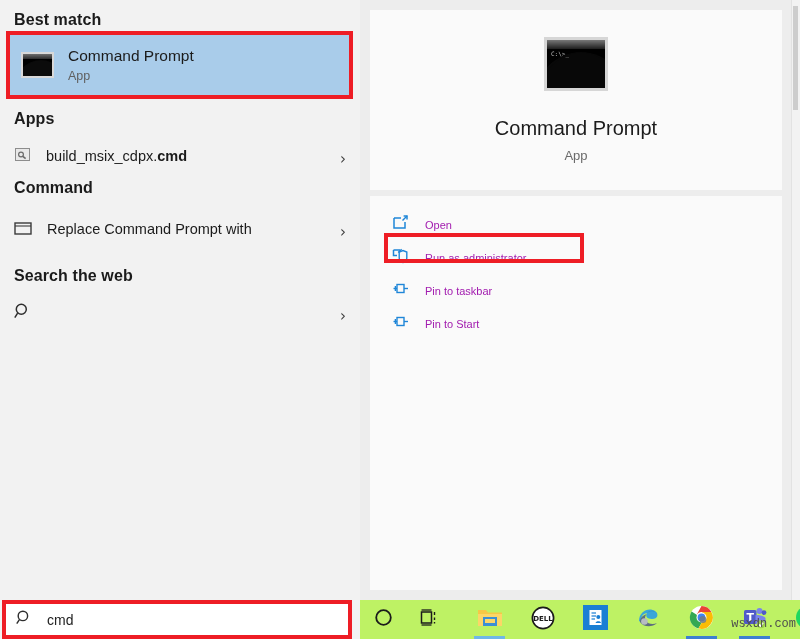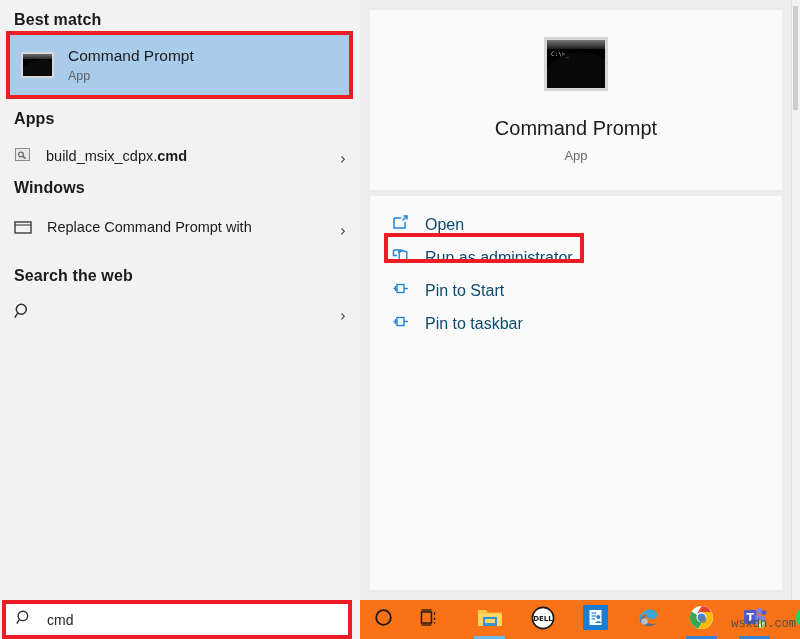--- a/index.html
+++ b/index.html
@@ -206,22 +206,22 @@
     padding-top: 12px;
   }
   .action-row {
     display: flex;
     align-items: center;
     height: 33px;
     padding-left: 22px;
     cursor: default;
   }
   .action-label {
-    font-size: 16px;
-    color: #0c4a6e;
+    font-size: 11px;
+    color: #a21caf;
     margin-left: 16px;
   }
   #runas-highlight {
     position: absolute;
     left: 14px; top: 37px;
     width: 200px; height: 30px;
     border: 4px solid #ee1d25;
     background: transparent;
     pointer-events: none;
   }
@@ -238,21 +238,21 @@
     right: 2px; top: 6px;
     width: 5px; height: 104px;
     background: #cdcdcd;
   }
 
   
   #taskbar {
     position: absolute;
     left: 360px; top: 600px;
     width: 440px; height: 39px;
-    background: #f97316;
+    background: #bef264;
     display: flex;
     align-items: center;
   }
   .tb-item {
     width: 47px; height: 39px;
     display: flex;
     align-items: center;
     justify-content: center;
     position: relative;
     flex: 0 0 auto;
@@ -297,23 +297,23 @@
         <svg width="17" height="17" viewBox="0 0 17 17">
           <rect x="1.5" y="2.5" width="14" height="12" fill="#e8e8e8" stroke="#8d8d8d" stroke-width="1"></rect>
           <circle cx="7" cy="8.5" r="2.4" fill="none" stroke="#6b6b6b" stroke-width="1.2"></circle>
           <line x1="8.6" y1="10.1" x2="11.6" y2="12.6" stroke="#6b6b6b" stroke-width="1.6"></line>
         </svg>
       </span>
       <span class="row-label"><span>build_msix_cdpx.</span><b>cmd</b></span>
       <span class="chev">›</span>
     </div>
 
-    <div class="section-header" style="position:absolute;left:0;top:179px;">Windows</div>
-
-    <div class="result-row" style="position:absolute;left:0;top:202px;width:360px;height:48px;align-items:center;padding-top:5px;">
+    <div class="section-header" style="position:absolute;left:0;top:179px;">Command</div>
+
+    <div class="result-row" style="position:absolute;left:0;top:192px;width:360px;height:48px;align-items:flex-end;padding-top:5px;">
       <span class="mini-icon" style="margin-top:2px;">
         <svg width="18" height="15" viewBox="0 0 18 15">
           <rect x="1" y="2" width="16" height="11" fill="none" stroke="#3b3b3b" stroke-width="1.4"></rect>
           <line x1="1" y1="5" x2="17" y2="5" stroke="#3b3b3b" stroke-width="1.1"></line>
         </svg>
       </span>
       <span class="row-label" style="margin-top:-2px;">
         <div>Replace Command Prompt with</div>
       </span>
       <span class="chev" style="margin-top:6px;">›</span>
@@ -370,33 +370,33 @@
 
       <div class="action-row">
         <span>
           <svg width="17" height="17" viewBox="0 0 17 17">
             <rect x="5" y="4.5" width="7" height="8" fill="none" stroke="#1f86d8" stroke-width="1.4"></rect>
             <line x1="12" y1="8.5" x2="16" y2="8.5" stroke="#1f86d8" stroke-width="1.4"></line>
             <line x1="5" y1="8.5" x2="1.5" y2="8.5" stroke="#1f86d8" stroke-width="1.4"></line>
             <line x1="3.4" y1="6" x2="3.4" y2="11" stroke="#1f86d8" stroke-width="1.4"></line>
           </svg>
         </span>
-        <span class="action-label">Pin to Start</span>
+        <span class="action-label">Pin to taskbar</span>
       </div>
 
       <div class="action-row">
         <span>
           <svg width="17" height="17" viewBox="0 0 17 17">
             <rect x="5" y="4.5" width="7" height="8" fill="none" stroke="#1f86d8" stroke-width="1.4"></rect>
             <line x1="12" y1="8.5" x2="16" y2="8.5" stroke="#1f86d8" stroke-width="1.4"></line>
             <line x1="5" y1="8.5" x2="1.5" y2="8.5" stroke="#1f86d8" stroke-width="1.4"></line>
             <line x1="3.4" y1="6" x2="3.4" y2="11" stroke="#1f86d8" stroke-width="1.4"></line>
           </svg>
         </span>
-        <span class="action-label">Pin to taskbar</span>
+        <span class="action-label">Pin to Start</span>
       </div>
     </div>
 
     <div id="right-scrollbar">
       <div id="right-scrollthumb"></div>
     </div>
   </div>
 
   <div id="search-bar-wrap">
     <div id="search-field">

